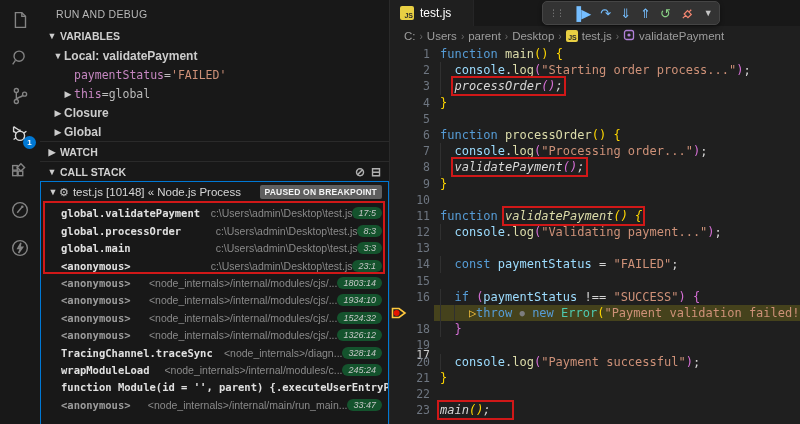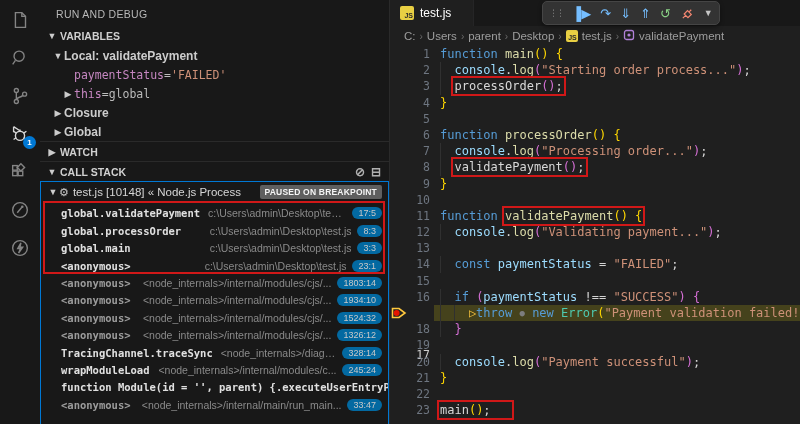--- a/index.html
+++ b/index.html
@@ -45,22 +45,22 @@
   .cs-status { margin-left:auto; margin-right:6px; background:#5f5f5f; color:#f5f5f5;
     font-size:8.5px; padding:2px 5px; border-radius:2px; font-weight:bold; letter-spacing:.2px; }
   .cs-frames { position:relative; }
   .cs-row { display:flex; align-items:flex-end; height:17.4px; padding:0 6px 0 20px;
     white-space:nowrap; overflow:hidden; cursor:pointer; }
   .cs-name { font-family:"DejaVu Sans Mono", monospace; font-size:10.5px; font-weight:bold;
     color:#e0e0e0; flex-shrink:0; }
   .cs-name.dim { color:#9b9b9b; }
   .cs-path { margin-left:auto; color:#8a8a8a; font-size:10.5px; overflow:hidden;
     text-overflow:ellipsis; padding-left:8px; }
-  .cs-pill { background:#0369a1; color:#c8c8c8; font-size:9px; border-radius:7px;
-    padding:1px 6px; margin-left:6px; flex-shrink:0; }
+  .cs-pill { background:#14532d; color:#c8c8c8; font-size:9px; border-radius:7px;
+    padding:1px 6px; margin-left:0; flex-shrink:0;font-style:italic; }
   .cs-redbox { position:absolute; left:2px; right:3px; top:19px; height:73px;
     border:2px solid #d01818; pointer-events:none; }
 
   
   .editor { flex:1; background:#1f1f1f; position:relative; display:flex; flex-direction:column; }
   .tabbar { height:26px; background:#181818; display:flex; position:relative; flex-shrink:0; }
   .tab { display:flex; align-items:center; gap:6px; background:#1f1f1f; padding:0 22px 0 10px;
     color:#ffffff; font-size:12px; border-right:1px solid #252526; cursor:pointer; }
   .jsicon { width:14px; height:14px; background:#e8cf43; color:#2b2b2b; font-size:7px;
     font-weight:bold; display:flex; align-items:flex-end; justify-content:flex-end;
@@ -85,21 +85,21 @@
   .code-line.hl { background:linear-gradient(to right, transparent 44px, #45421c 44px); }
   .glyph { width:18px; flex-shrink:0; display:flex; align-items:center; justify-content:center; }
   .lnum { width:22px; flex-shrink:0; text-align:right; color:#6e7681; font-size:11.5px; user-select:none; }
   .code-line.hl .lnum { color:#cccccc;margin-top:42px; }
   .ltext { padding-left:10px; }
   .tk-kw{color:#569cd6} .tk-fn{color:#dcdcaa} .tk-var{color:#9cdcfe} .tk-str{color:#ce9178}
   .tk-cls{color:#4ec9b0} .tk-b1{color:#ffd700} .tk-b2{color:#d670d6} .tk-pl{color:#d4d4d4}
   .tk-call{color:#d8d8d8} .tk-op{color:#d4d4d4} .tk-dot{color:#7d7d7d;font-size:9px;vertical-align:1px;}
   .tk-arrow{color:#ffc83d;font-weight:bold;}
   .tk-ind{display:inline-block;width:2ch;border-left:1px solid #303030;}
-  .redbox{ outline:2px solid #d01818; outline-offset:1px; }
+  .redbox{ outline:2px solid #d01818; outline-offset:1px;font-style:italic; }
   .redbox.wide{ padding-right:20px; }
 </style>
 </head>
 <body>
 
 <div class="app">
 
   <div class="activitybar">
     <div class="ab-icon">
       <svg width="22" height="22" viewBox="0 0 24 24" fill="none" stroke-width="1.5">

